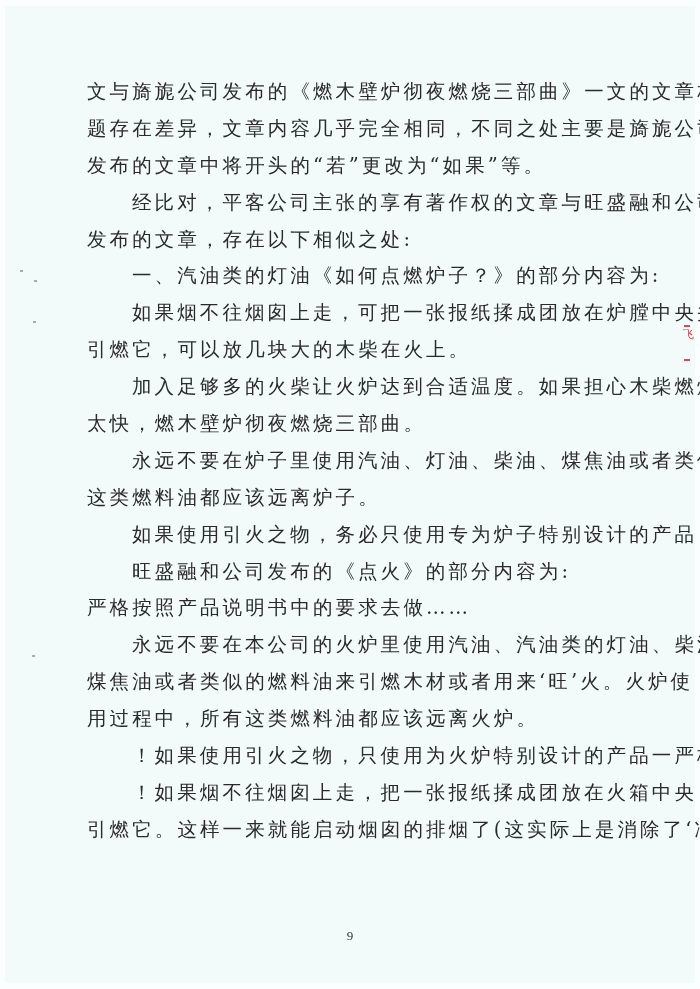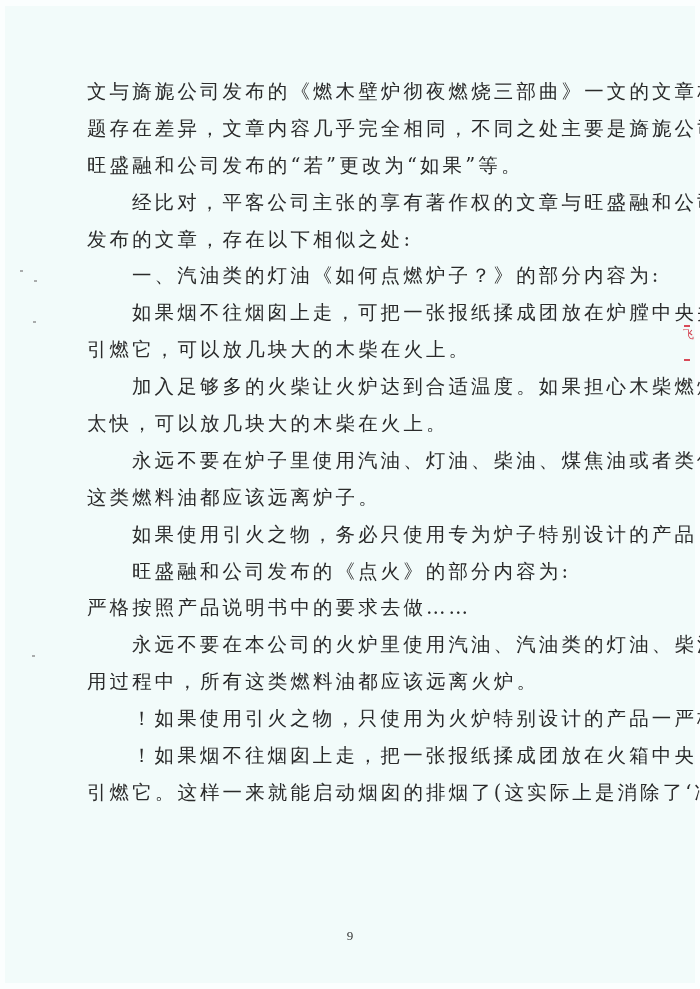--- a/index.html
+++ b/index.html
@@ -36,34 +36,35 @@
   .speck { position: absolute; width: 3px; height: 2px; background: #8a8a8a; opacity: .7; }
 </style>
 </head>
 <body>
 
 <div class="page"></div>
 
 <div class="body-text">
   <div class="line">文与旖旎公司发布的《燃木壁炉彻夜燃烧三部曲》一文的文章标</div>
   <div class="line">题存在差异，文章内容几乎完全相同，不同之处主要是旖旎公司</div>
-  <div class="line">旺盛融和公司发布的“若”更改为“如果”等。</div>
+  <div class="line">发布的文章中将开头的“若”更改为“如果”等。</div>
   <div class="line indent">经比对，平客公司主张的享有著作权的文章与旺盛融和公司</div>
   <div class="line">发布的文章，存在以下相似之处:</div>
   <div class="line indent">一、汽油类的灯油《如何点燃炉子？》的部分内容为:</div>
   <div class="line indent">如果烟不往烟囱上走，可把一张报纸揉成团放在炉膛中央并</div>
   <div class="line">引燃它，可以放几块大的木柴在火上。</div>
   <div class="line indent">加入足够多的火柴让火炉达到合适温度。如果担心木柴燃烧</div>
-  <div class="line">太快，可以放几块大的木柴在火上。</div>
+  <div class="line">太快，燃木壁炉彻夜燃烧三部曲。</div>
   <div class="line indent">永远不要在炉子里使用汽油、灯油、柴油、煤焦油或者类似</div>
   <div class="line">这类燃料油都应该远离炉子。</div>
   <div class="line indent">如果使用引火之物，务必只使用专为炉子特别设计的产品，</div>
   <div class="line indent">旺盛融和公司发布的《点火》的部分内容为:</div>
   <div class="line">严格按照产品说明书中的要求去做……</div>
   <div class="line indent">永远不要在本公司的火炉里使用汽油、汽油类的灯油、柴油、</div>
+  <div class="line">煤焦油或者类似的燃料油来引燃木材或者用来‘旺’火。火炉使</div>
   <div class="line">用过程中，所有这类燃料油都应该远离火炉。</div>
   <div class="line indent">！如果使用引火之物，只使用为火炉特别设计的产品一严格</div>
   <div class="line indent">！如果烟不往烟囱上走，把一张报纸揉成团放在火箱中央，</div>
   <div class="line">引燃它。这样一来就能启动烟囱的排烟了(这实际上是消除了‘冷</div>
 </div>
 
 <div class="page-number">9</div>
 
 <div class="seal-mark">
   <span class="bar"></span>

